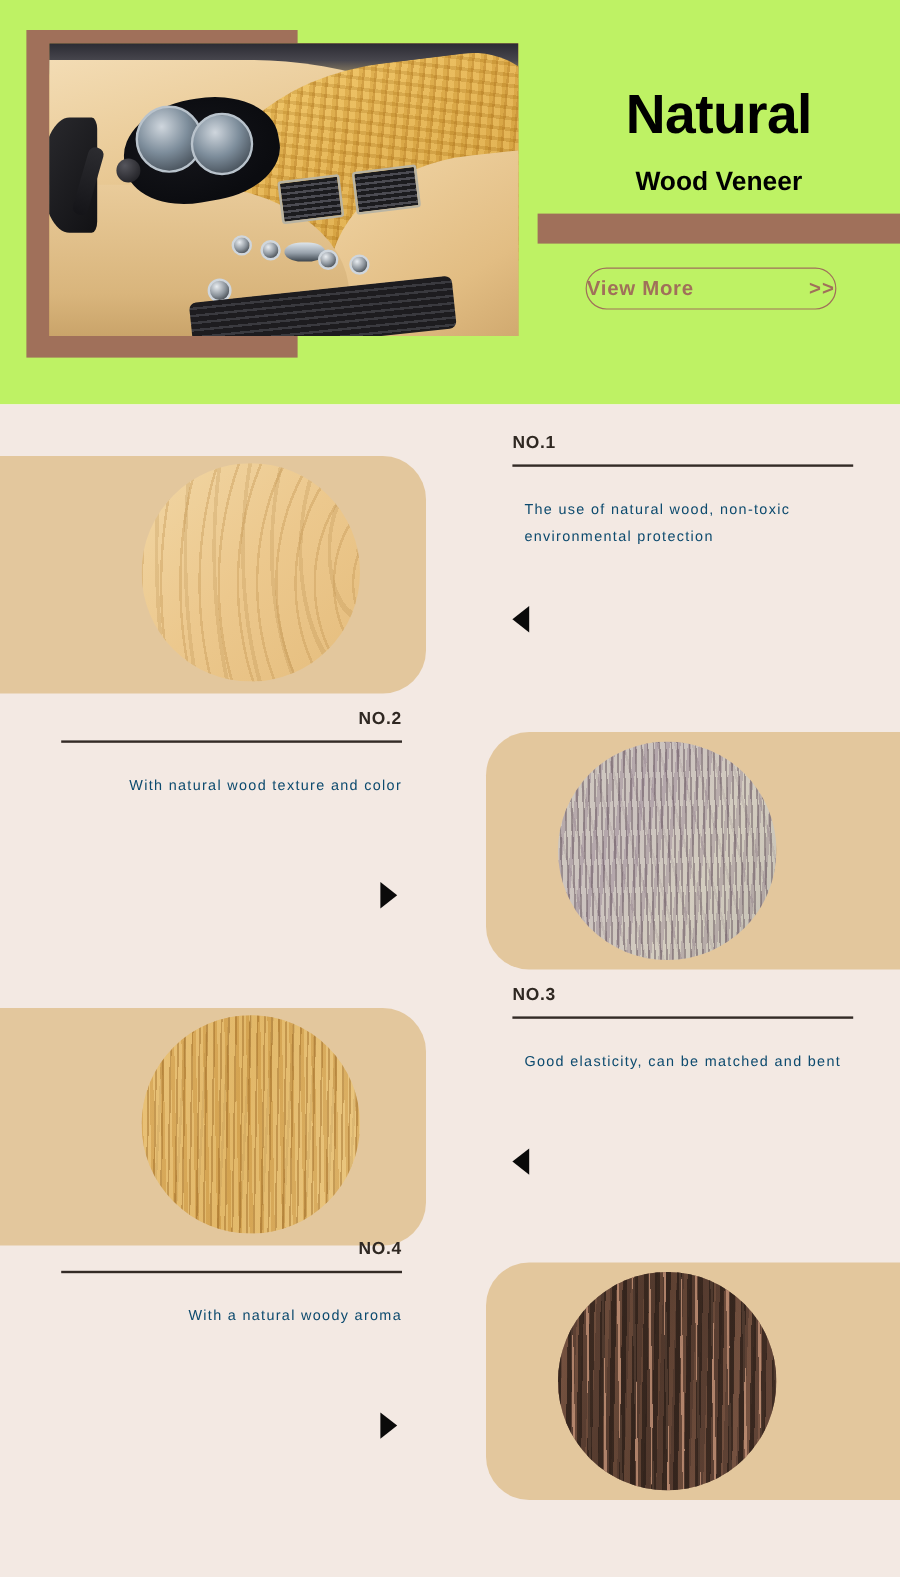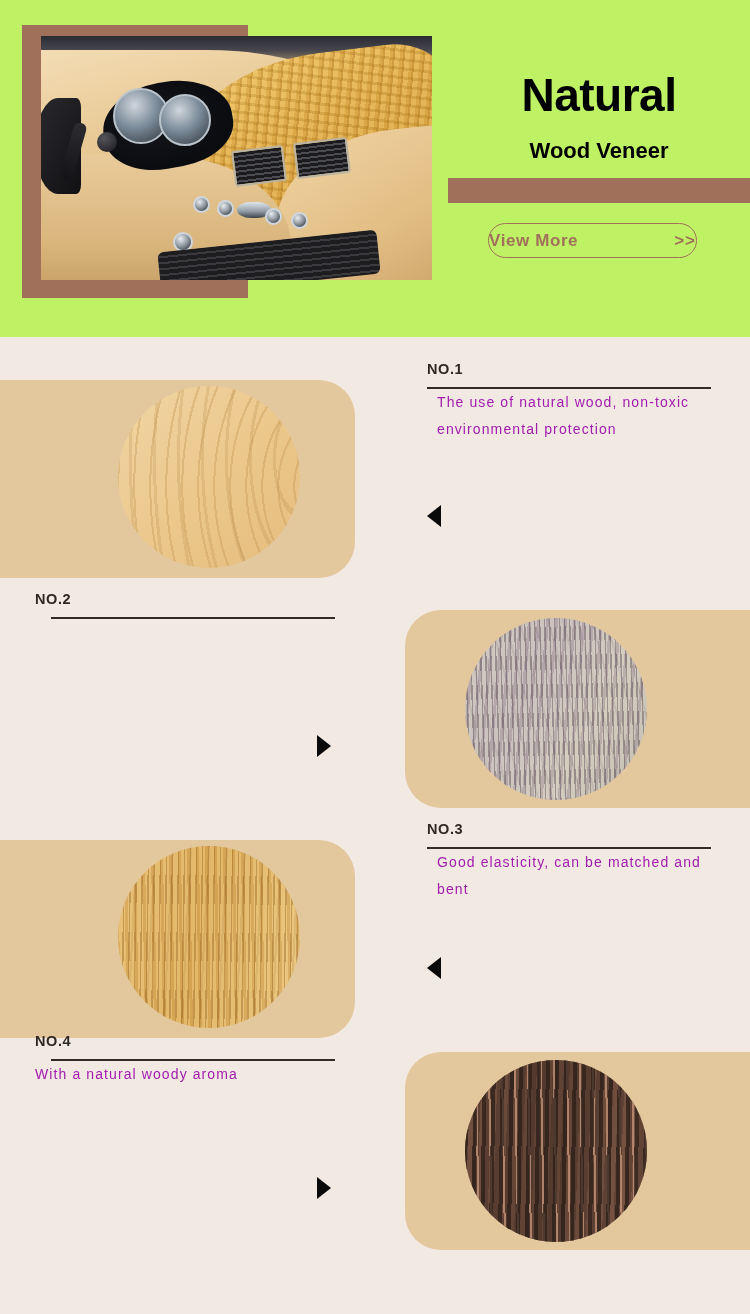--- a/index.html
+++ b/index.html
@@ -218,34 +218,34 @@
         rgba(203,152,124,.75) 0px, rgba(203,152,124,.75) 2px,
         rgba(0,0,0,0) 2px, rgba(0,0,0,0) 13px),
       repeating-linear-gradient(92deg,
         rgba(86,60,48,.55) 0px, rgba(86,60,48,.55) 6px,
         rgba(140,98,76,.30) 6px, rgba(140,98,76,.30) 11px),
       linear-gradient(100deg,#6d4c3c 0%,#4a3327 45%,#7b5645 100%);
   }
 
   .text-block { position: absolute; top: 25px; width: 300px; }
   .text-block.right-side { left: 427px; text-align: left; }
-  .text-block.left-side  { left: 35px;  text-align: left; }
+  .text-block.left-side  { left: 35px;  text-align: right; }
 
   .no-label {
     font-size: 14.5px; font-weight: 700; color: #2f2822;
     letter-spacing: .6px; line-height: 1;
   }
   .divider {
     margin-top: 10px; height: 2.5px; background: #332b26;
   }
   .text-block.right-side .divider { width: 284px; }
   .text-block.left-side  .divider { width: 284px; margin-left: 16px; }
 
   .feat-desc {
-    font-size: 14px; color: #a21caf;
+    margin-top: 24px; font-size: 12px; color: #0c4a6e;
     letter-spacing: 1.1px; line-height: 1.92; font-weight: 400;
   }
   .text-block.right-side .feat-desc { width: 278px; padding-left: 10px; }
   .text-block.left-side  .feat-desc { width: 300px; }
 
   .arrow {
     position: absolute; width: 0; height: 0;
     border-top: 11px solid transparent;
     border-bottom: 11px solid transparent;
   }
@@ -316,20 +316,21 @@
 
     <div class="feature" style="top:230px;">
       <div class="sample-card right">
         <div class="sample-circle">
           <div class="tex-stone"></div>
         </div>
       </div>
       <div class="text-block left-side">
         <div class="no-label">NO.2</div>
         <div class="divider"></div>
+        <div class="feat-desc">With natural wood texture and color</div>
       </div>
       <div class="arrow right" style="left:317px; top:168px;"></div>
     </div>
 
     <div class="feature" style="top:460px;">
       <div class="sample-card left">
         <div class="sample-circle">
           <div class="tex-oak"></div>
         </div>
       </div>

